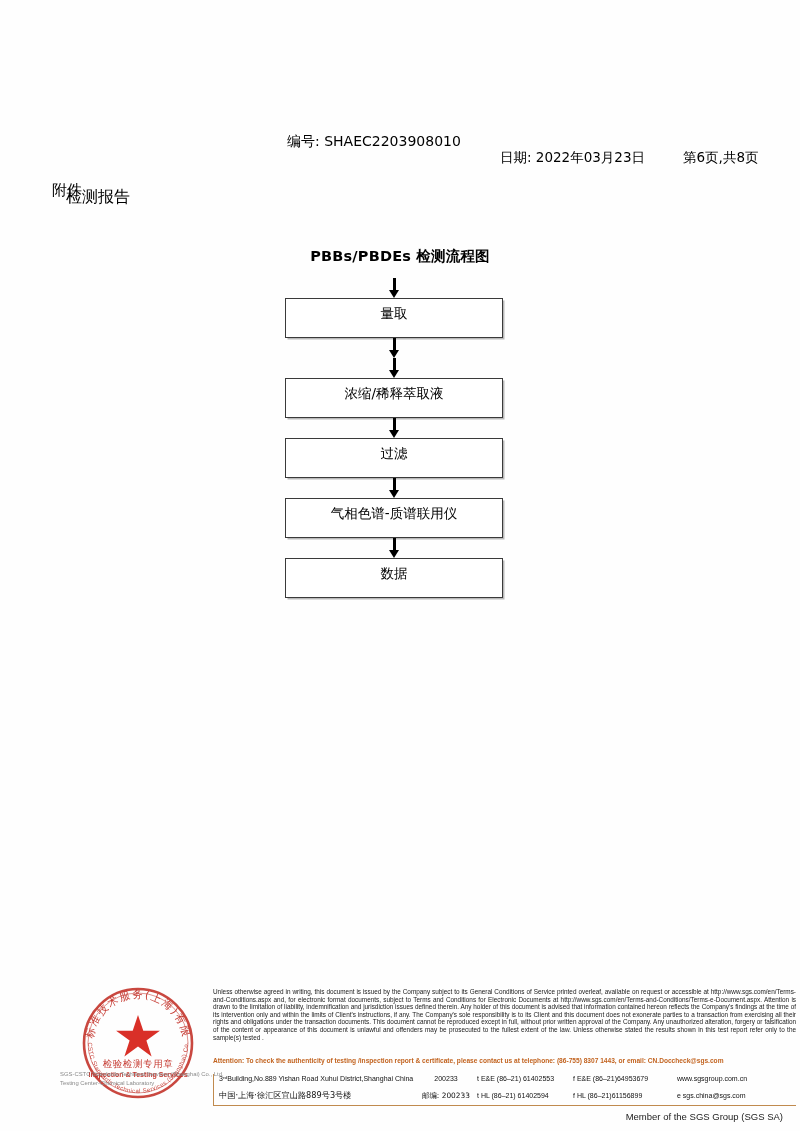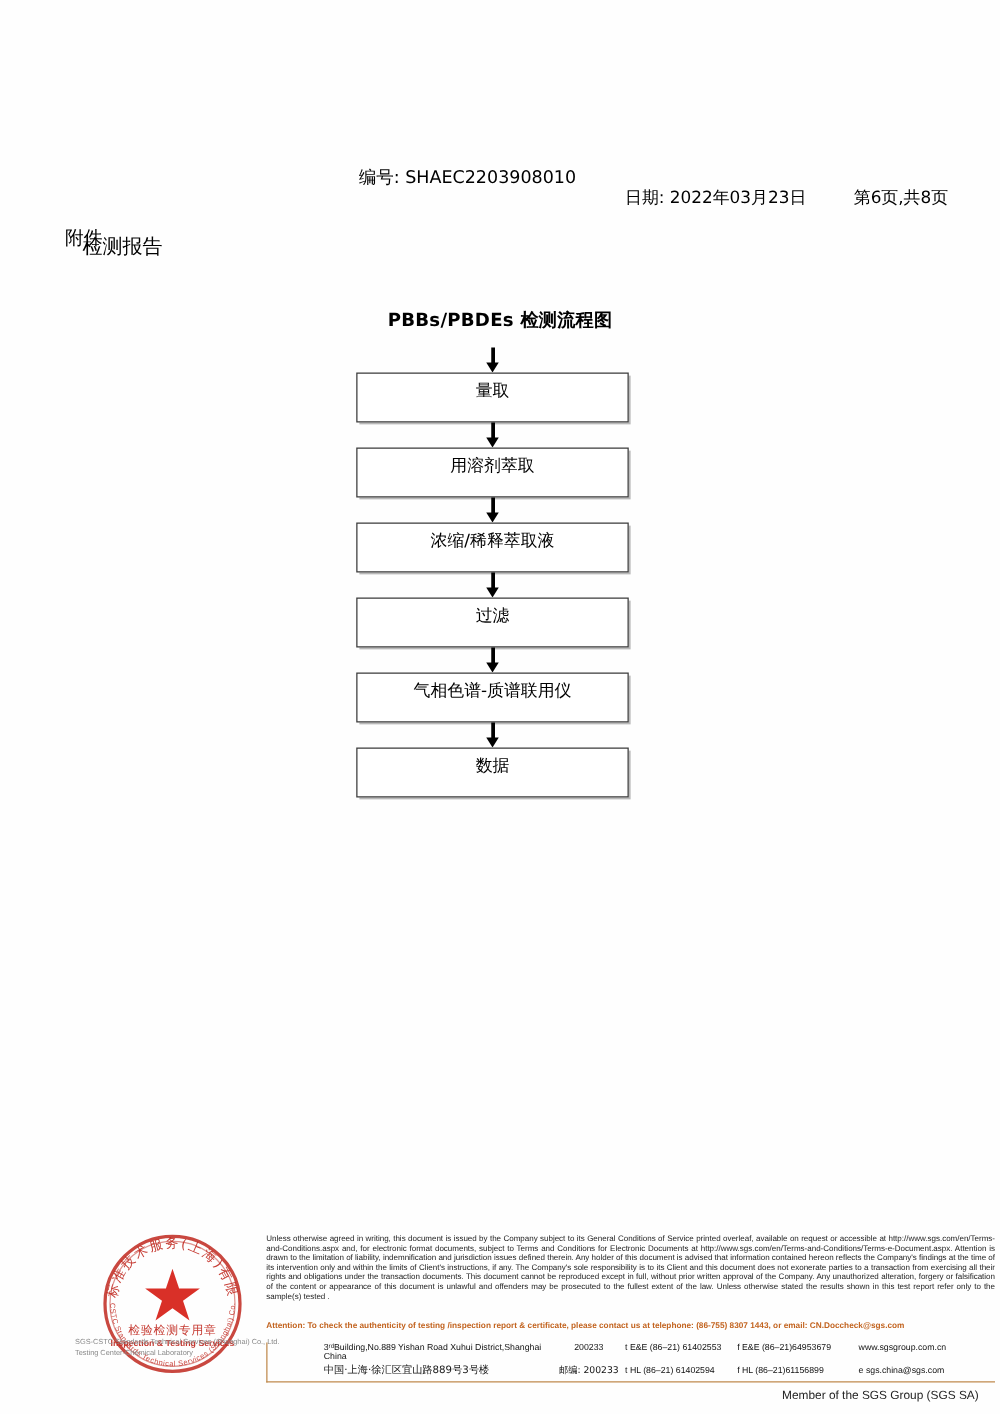--- a/index.html
+++ b/index.html
@@ -184,21 +184,21 @@
     width: 580px;
     font-family: "Liberation Sans", sans-serif;
     font-size: 7px;
     color: #111;
   }
   .addr-row {
     display: flex;
     align-items: baseline;
     height: 15px;
   }
-  .addr-row .c1 { width: 196px; margin-left: 40px; }
+  .addr-row .c1 { width: 196px; }
   .addr-row .c2 { width: 62px; text-align: center; }
   .addr-row .c3 { width: 96px; }
   .addr-row .c4 { width: 104px; }
   .addr-row .c5 { width: 120px; }
   .addr-row.cn .c1 { font-family: "DejaVu Sans", sans-serif; font-size: 8.2px; }
   .addr-row.cn .c2 { font-family: "DejaVu Sans", sans-serif; font-size: 7.4px; }
   .addr-rule-h {
     position: absolute;
     left: 213px;
     top: 130px;
@@ -261,23 +261,20 @@
     </div>
 
     <div class="node">
       <div class="label">量取</div>
     </div>
     <div class="arrow">
       <div class="shaft"></div>
       <div class="head"></div>
     </div>
 
-    <div class="node">
-      <div class="label">用溶剂萃取</div>
-    </div>
     <div class="arrow">
       <div class="shaft"></div>
       <div class="head"></div>
     </div>
 
     <div class="node">
       <div class="label">浓缩/稀释萃取液</div>
     </div>
     <div class="arrow">
       <div class="shaft"></div>

